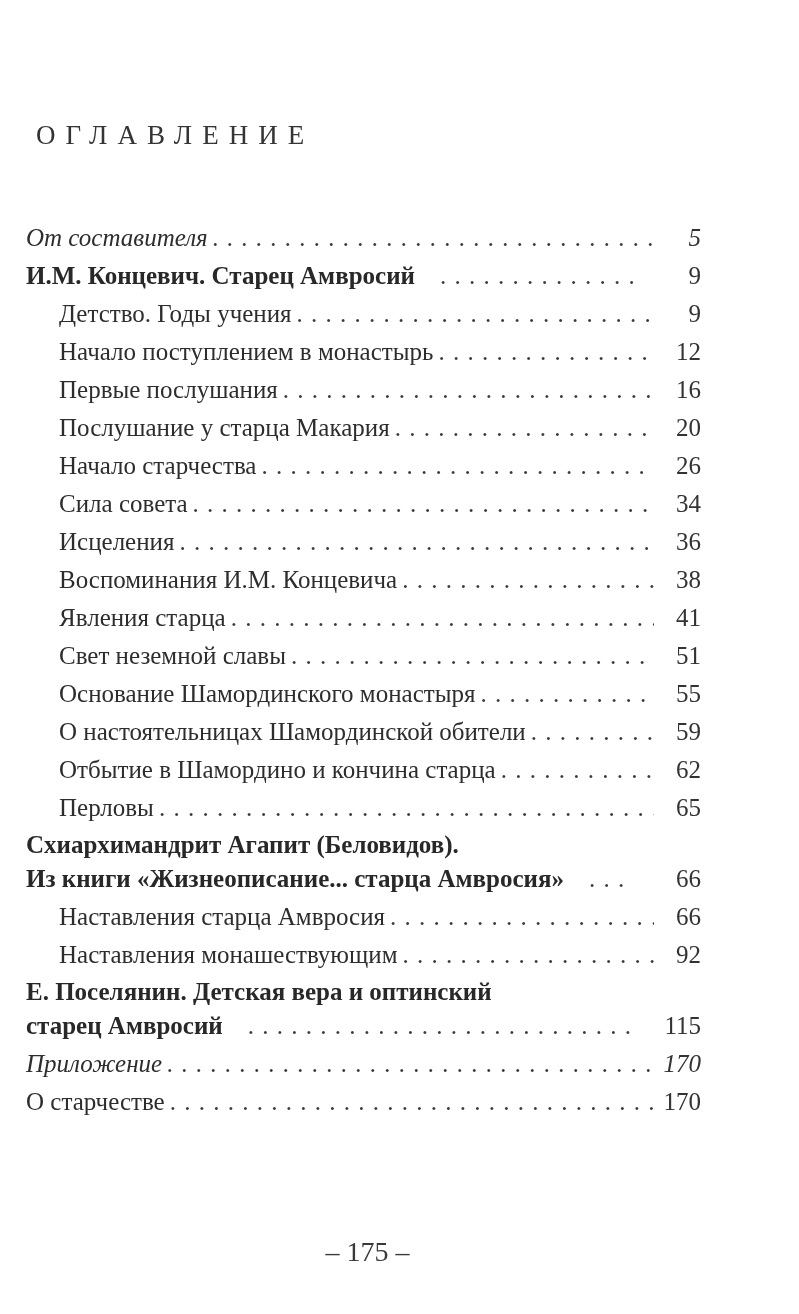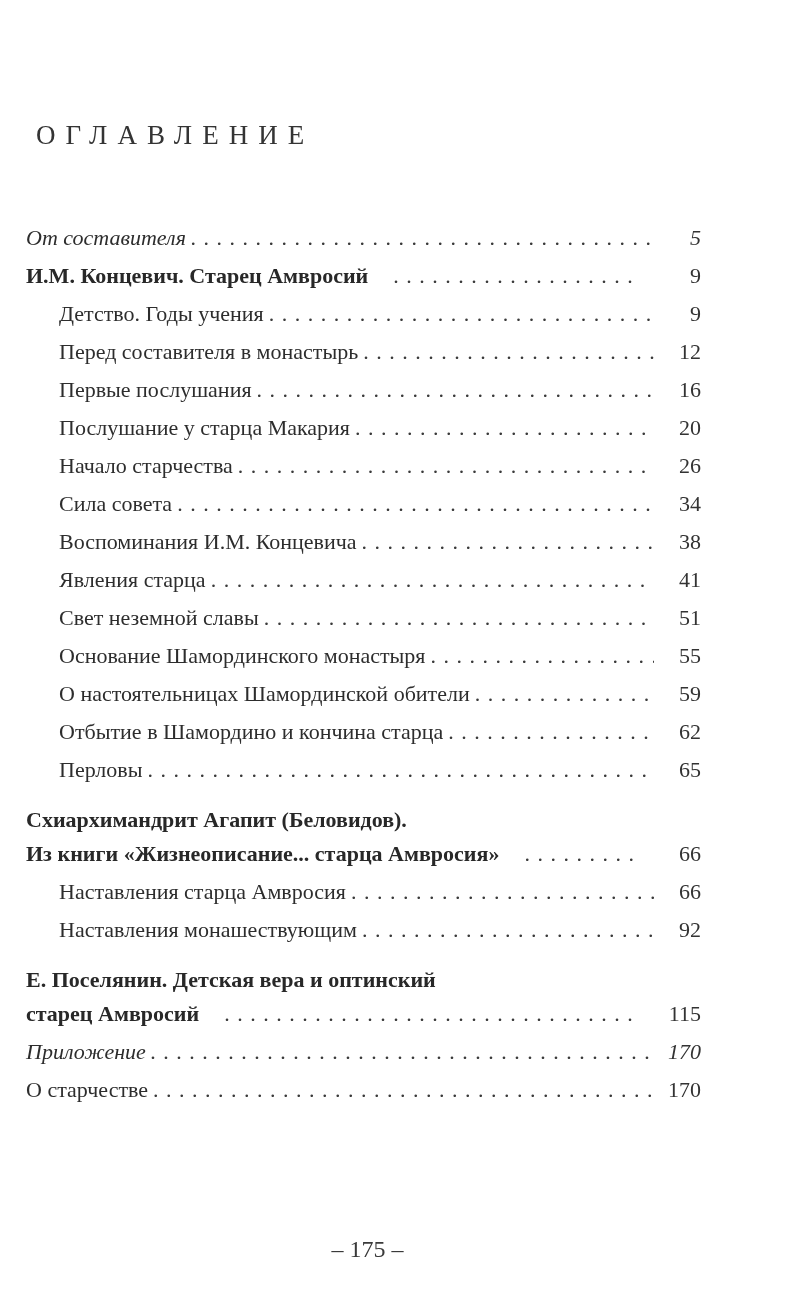--- a/index.html
+++ b/index.html
@@ -33,26 +33,26 @@
     color: #343434;
   }
   .toc {
     margin-top: 66px;
   }
   .row {
     display: flex;
     align-items: baseline;
     height: 38px;
     line-height: 38px;
-    font-size: 22px;
+    font-size: 25px;
   }
   .row.cont {
     height: 30px;
     line-height: 30px;
-    margin-top: 16px;
+    margin-top: 3px;
   }
   .row.bold { font-weight: 700; color: #282828; gap: 20px; }
   .row.italic { font-style: italic; }
   .row.indent { padding-left: 33px; }
   .label {
     white-space: nowrap;
     flex: 0 0 auto;
   }
   .dots {
     flex: 1 1 auto;
@@ -74,21 +74,21 @@
     text-align: right;
     font-weight: 400;
     color: #333333;
   }
   .footer {
     position: absolute;
     left: 26px;
     right: 90px;
     top: 1236px;
     text-align: center;
-    font-size: 24px;
+    font-size: 28px;
     color: #3a3a3a;
   }
 </style>
 </head>
 <body>
 
 <main class="page">
   <h1 class="title">ОГЛАВЛЕНИЕ</h1>
   <nav class="toc" id="toc-list">
       <div class="row italic">
@@ -100,21 +100,21 @@
         <span class="label">И.М. Концевич. Старец Амвросий</span>
         <span class="dots"></span>
         <span class="pagenum">9</span>
       </div>
       <div class="row indent">
         <span class="label">Детство. Годы учения</span>
         <span class="dots"></span>
         <span class="pagenum">9</span>
       </div>
       <div class="row indent">
-        <span class="label">Перед составителя в монастырь</span>
+        <span class="label">Начало поступлением в монастырь</span>
         <span class="dots"></span>
         <span class="pagenum">12</span>
       </div>
       <div class="row indent">
         <span class="label">Первые послушания</span>
         <span class="dots"></span>
         <span class="pagenum">16</span>
       </div>
       <div class="row indent">
         <span class="label">Послушание у старца Макария</span>
@@ -123,20 +123,25 @@
       </div>
       <div class="row indent">
         <span class="label">Начало старчества</span>
         <span class="dots"></span>
         <span class="pagenum">26</span>
       </div>
       <div class="row indent">
         <span class="label">Сила совета</span>
         <span class="dots"></span>
         <span class="pagenum">34</span>
+      </div>
+      <div class="row indent">
+        <span class="label">Исцеления</span>
+        <span class="dots"></span>
+        <span class="pagenum">36</span>
       </div>
       <div class="row indent">
         <span class="label">Воспоминания И.М. Концевича</span>
         <span class="dots"></span>
         <span class="pagenum">38</span>
       </div>
       <div class="row indent">
         <span class="label">Явления старца</span>
         <span class="dots"></span>
         <span class="pagenum">41</span>

